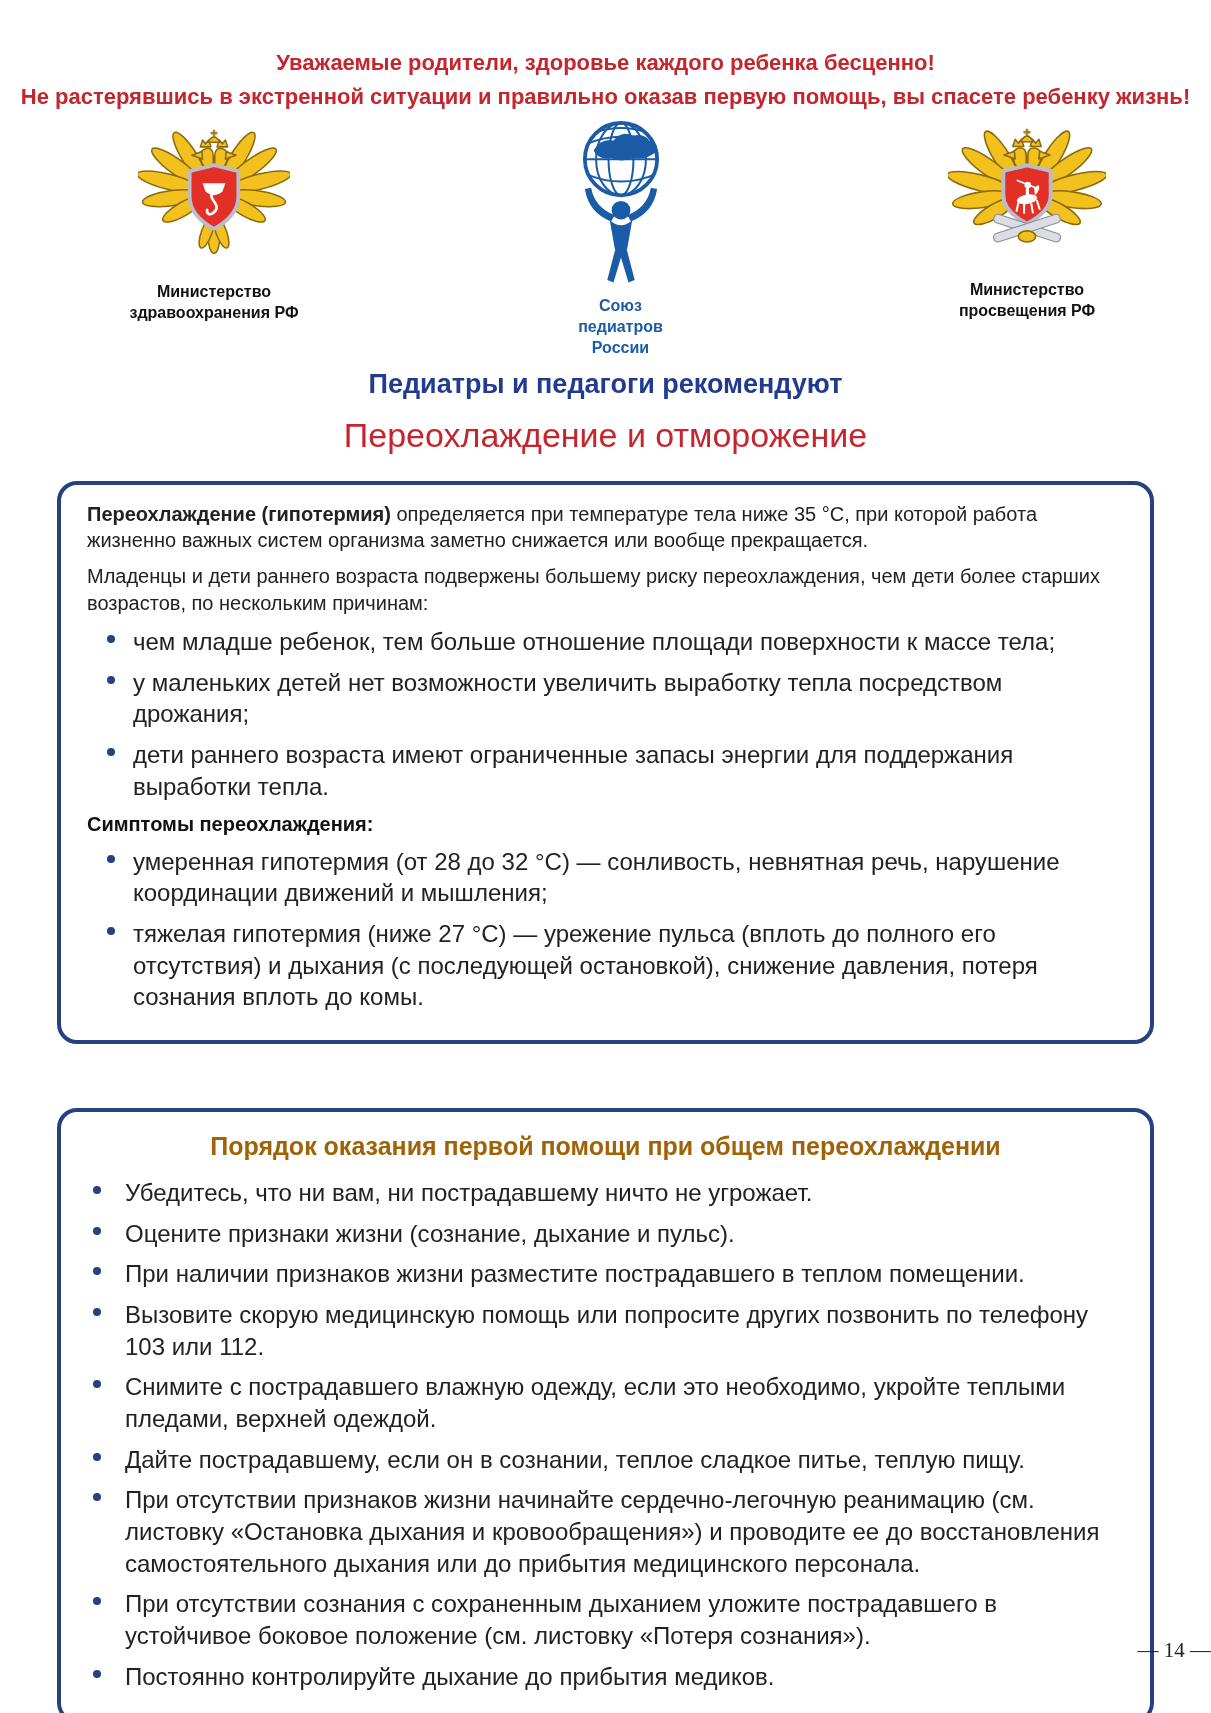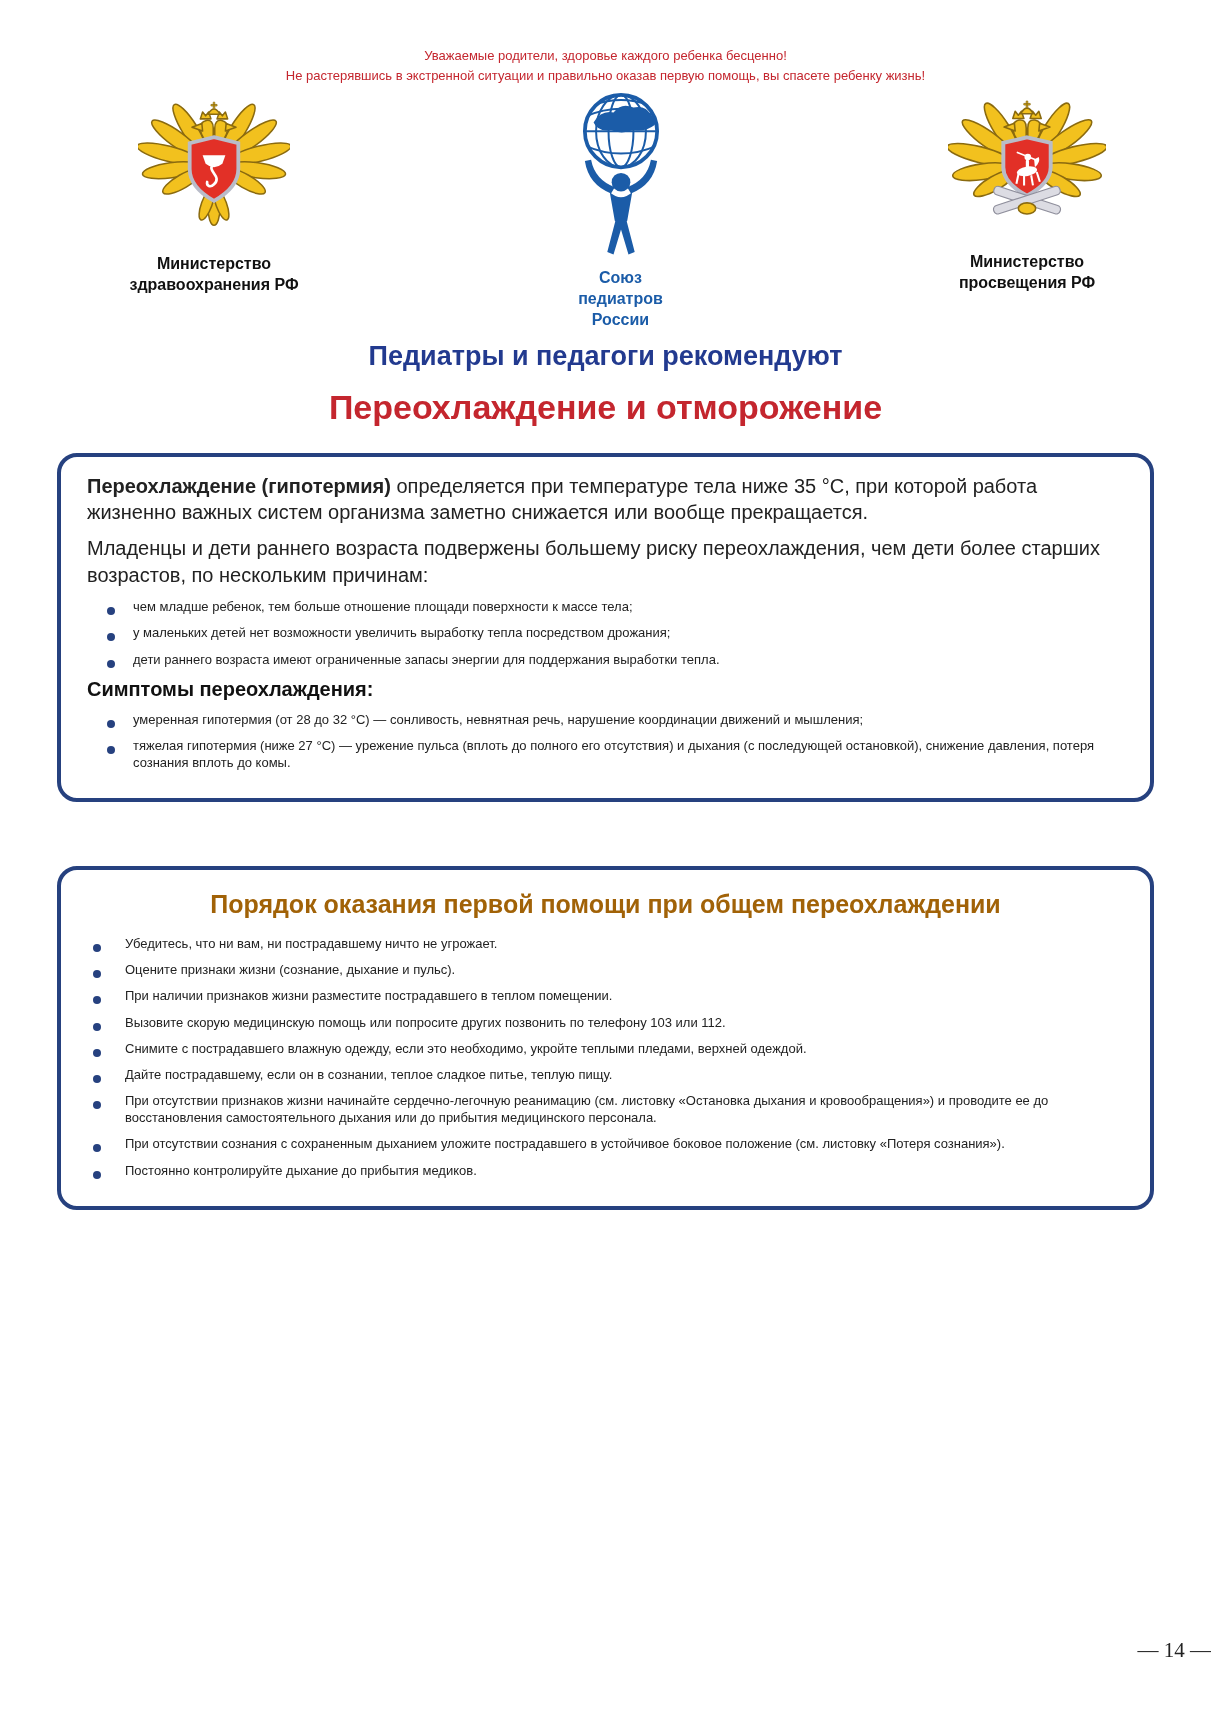--- a/index.html
+++ b/index.html
@@ -1,41 +1,41 @@
 <!DOCTYPE html>
 <html lang="ru"><head>
 <meta charset="utf-8">
 <style>
   * { margin:0; padding:0; box-sizing:border-box; }
   body { background:#ffffff; font-family:"Liberation Sans", sans-serif; color:#1d1d1f; }
   .page { position:relative; width:1211px; height:1713px; margin:0 auto; background:#fff; overflow:hidden; }
 
   .warn-block { padding-top:46px; text-align:center; }
-  .warn-line { color:#c4262e; font-weight:normal; font-size:13px; line-height:1.55; }
+  .warn-line { color:#c4262e; font-weight:bold; font-size:22px; line-height:1.55; }
 
   .logos-row { display:flex; align-items:flex-start; padding:4px 44px 0 44px;margin-left:30px; }
   .logo-col { display:flex; flex-direction:column; align-items:center; }
   .logo-col.left, .logo-col.right { width:280px; }
   .logo-col.center { flex:1;align-items:center; }
   .logo-label { font-weight:bold; font-size:16px; line-height:1.3; text-align:center; margin-top:8px; max-width:190px; color:#111; }
   .logo-label.blue { color:#1b5ca8; max-width:110px; margin-top:2px; }
 
   .subtitle { text-align:center; color:#223a8f; font-weight:bold; font-size:27px; margin-top:10px; }
-  .main-title { text-align:center; color:#c4262e; font-weight:bold; font-size:34px; margin-top:16px; }
+  .main-title { text-align:center; color:#c4262e; font-weight:normal; font-size:34px; margin-top:16px; }
 
   .box { margin:26px 57px 0 57px; border:4px solid #26417f; border-radius:20px; padding:16px 26px 18px 26px; background:#fff; }
   .box2 { margin-top:64px; padding-top:20px; }
 
   .body-text { font-size:20px; line-height:1.32; color:#222; }
   .para { margin-bottom:10px; }
   .bold-lead { font-weight:bold; }
   .section-heading { font-weight:bold; font-size:20px; margin:10px 0 10px 0; color:#111; }
 
   ul.blist { list-style:none; }
-  ul.blist li { position:relative; padding-left:46px; margin-bottom:9px; font-size:13px; line-height:1.32; color:#222; }
+  ul.blist li { position:relative; padding-left:46px; margin-bottom:9px; font-size:24px; line-height:1.32; color:#222; }
   ul.blist li::before { content:""; position:absolute; left:20px; top:9px; width:8px; height:8px; border-radius:50%; background:#26417f; }
 
   ul.blist.tight li { padding-left:38px; }
   ul.blist.tight li::before { left:6px; }
 
   .box-title { text-align:center; font-weight:bold; font-size:25px; color:#a16207; margin-bottom:16px; }
 
   .footer { position:absolute; left:0; right:0; top:1638px; text-align:right;
             font-family:"Liberation Serif", serif; font-size:21px; color:#222; }
 </style>

